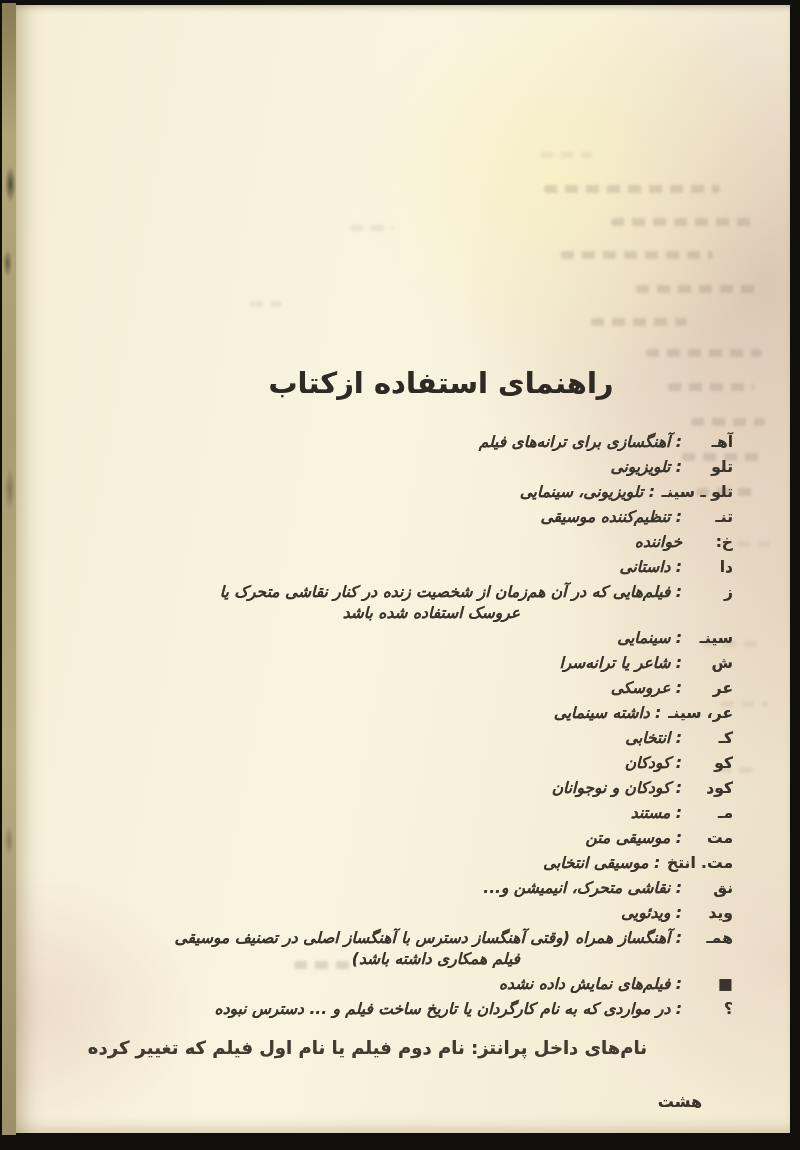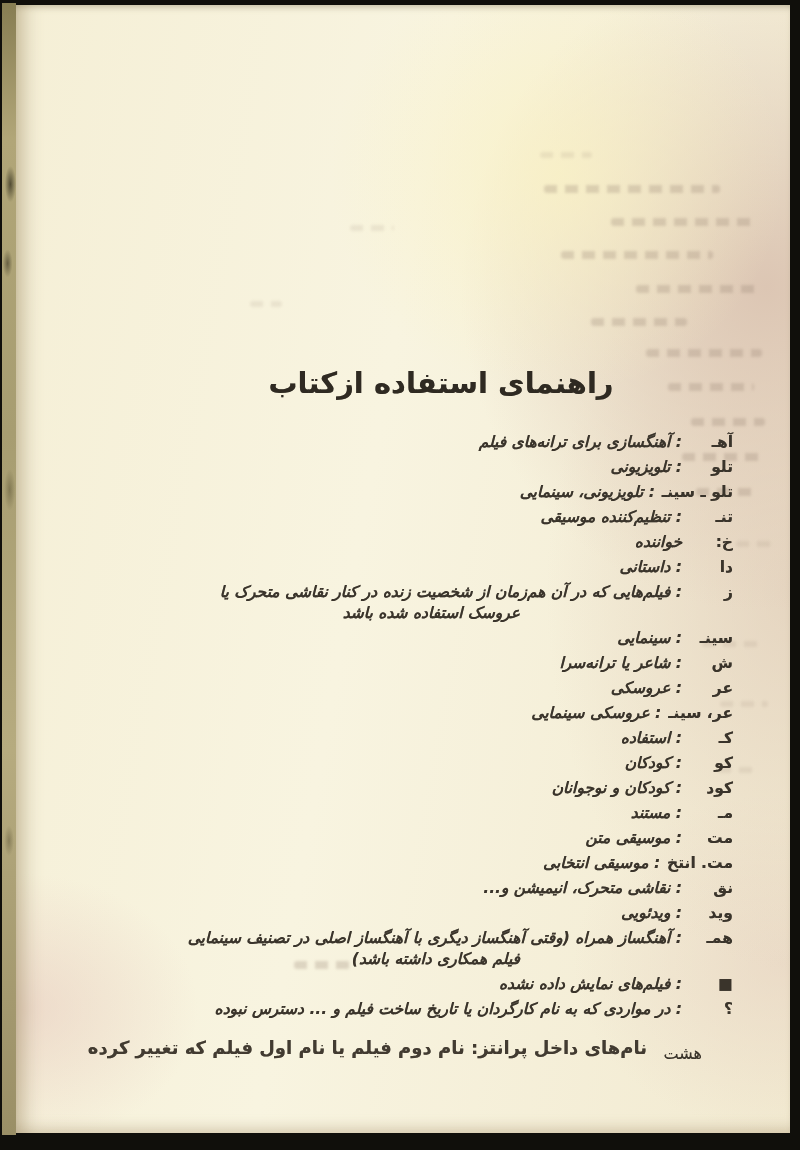--- a/index.html
+++ b/index.html
@@ -57,22 +57,22 @@
   .row{display:flex;align-items:baseline;gap:7px;margin-bottom:4px;}
   .abbr{min-width:44px;font-size:15.5px;line-height:21px;white-space:nowrap;}
   .def{flex:1;font-size:15.5px;line-height:21px;}
   .def-line{white-space:nowrap;font-style:italic;}
   .def-line.cont{margin-right:162px;}
   .note{
     margin:17px 86px 0 0;
     font-size:18px;white-space:nowrap;color:#423b31;
   }
   .pagenum{
-    position:absolute;top:1039px;right:88px;
-    direction:rtl;font-size:16px;font-weight:normal;color:#3a342b;
+    position:absolute;top:1087px;right:88px;
+    direction:rtl;font-size:16px;font-weight:bold;color:#3a342b;
     text-shadow:0 0 .5px rgba(58,52,43,.55);
   }
 </style>
 </head>
 <body>
 
 <div class="photo">
   <div class="gutter"></div>
 
   <div class="page">
@@ -156,27 +156,27 @@
           </div>
           <div class="row">
             <span class="abbr">عر</span>
             <span class="def">
               <div class="def-line">: عروسکی</div>
             </span>
           </div>
           <div class="row">
             <span class="abbr">عر، سینـ</span>
             <span class="def">
-              <div class="def-line">: عروسکی سینمایی</div>
+              <div class="def-line">: داشته سینمایی</div>
             </span>
           </div>
           <div class="row">
             <span class="abbr">کـ</span>
             <span class="def">
-              <div class="def-line">: استفاده</div>
+              <div class="def-line">: انتخابی</div>
             </span>
           </div>
           <div class="row">
             <span class="abbr">کو</span>
             <span class="def">
               <div class="def-line">: کودکان</div>
             </span>
           </div>
           <div class="row">
             <span class="abbr">کود</span>
@@ -210,21 +210,21 @@
           </div>
           <div class="row">
             <span class="abbr">وید</span>
             <span class="def">
               <div class="def-line">: ویدئویی</div>
             </span>
           </div>
           <div class="row">
             <span class="abbr">همـ</span>
             <span class="def">
-              <div class="def-line">: آهنگساز همراه (وقتی آهنگساز دیگری با آهنگساز اصلی در تصنیف سینمایی</div>
+              <div class="def-line">: آهنگساز همراه (وقتی آهنگساز دسترس با آهنگساز اصلی در تصنیف موسیقی</div>
               <div class="def-line cont">فیلم همکاری داشته باشد)</div>
             </span>
           </div>
           <div class="row">
             <span class="abbr">■</span>
             <span class="def">
               <div class="def-line">: فیلم‌های نمایش داده نشده</div>
             </span>
           </div>
           <div class="row">

